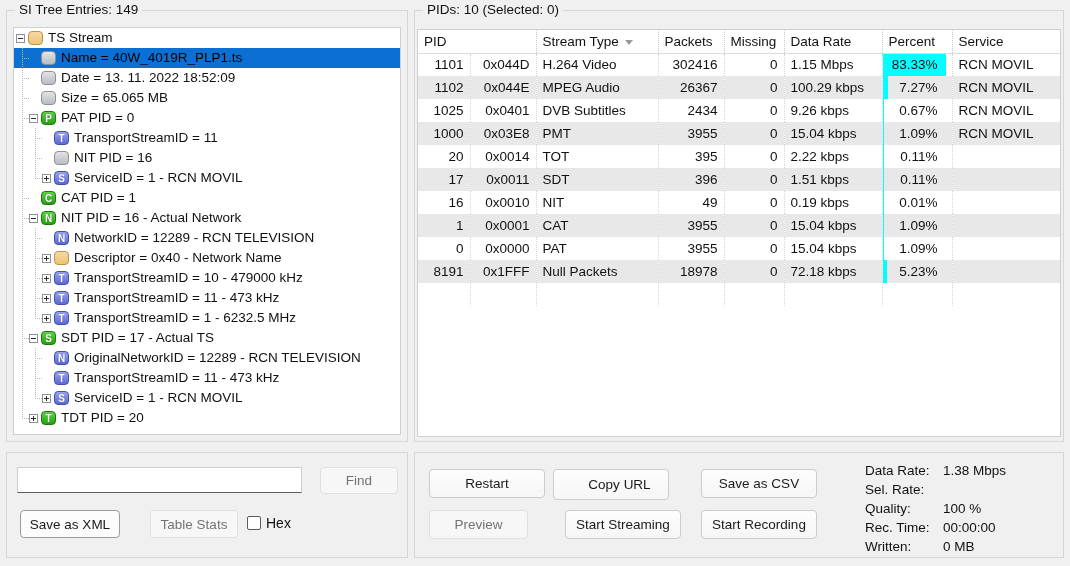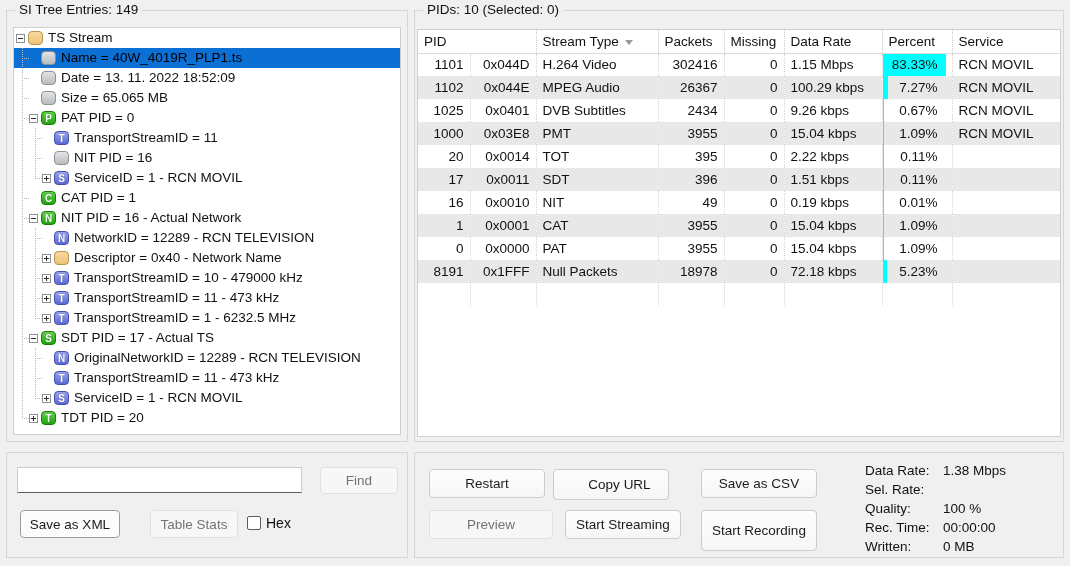--- a/index.html
+++ b/index.html
@@ -136,23 +136,23 @@
   td.pct { position: relative; padding: 0; }
   .pctbar { position:absolute; left:0; top:0; bottom:0; background:#00ffff; }
   .pcttext { position: relative; text-align: right; padding-right: 8px; display:block; }
   .filler td { height: 160px; background: #fff; border-right: 1px dotted #d5d5d5; }
 
   
   #right-tools { left: 414px; top: 452px; width: 650px; height: 106px; }
   #btn-restart  { left: 14px;  top: 16px; width: 116px; height: 29px; }
   #btn-copyurl  { left: 138px; top: 16px; width: 116px; height: 31px; padding-left: 17px; }
   #btn-savecsv  { left: 286px; top: 16px; width: 116px; height: 29px; }
-  #btn-preview  { left: 14px;  top: 57px; width: 124px; height: 29px; }
+  #btn-preview  { left: 14px;  top: 57px; width: 99px; height: 29px; }
   #btn-stream   { left: 150px; top: 57px; width: 116px; height: 29px; }
-  #btn-record   { left: 286px; top: 57px; width: 116px; height: 41px; }
+  #btn-record   { left: 286px; top: 57px; width: 116px; height: 29px; }
 
   #statbox { position: absolute; left: 450px; top: 8px; width: 190px; }
   .statrow { height: 19px; line-height: 19px; font-size: 13.5px; white-space: nowrap; }
   .statlbl { display:inline-block; width: 78px; }
   .statval { display:inline-block; }
 </style>
 </head>
 <body>
 
 <div id="app">

